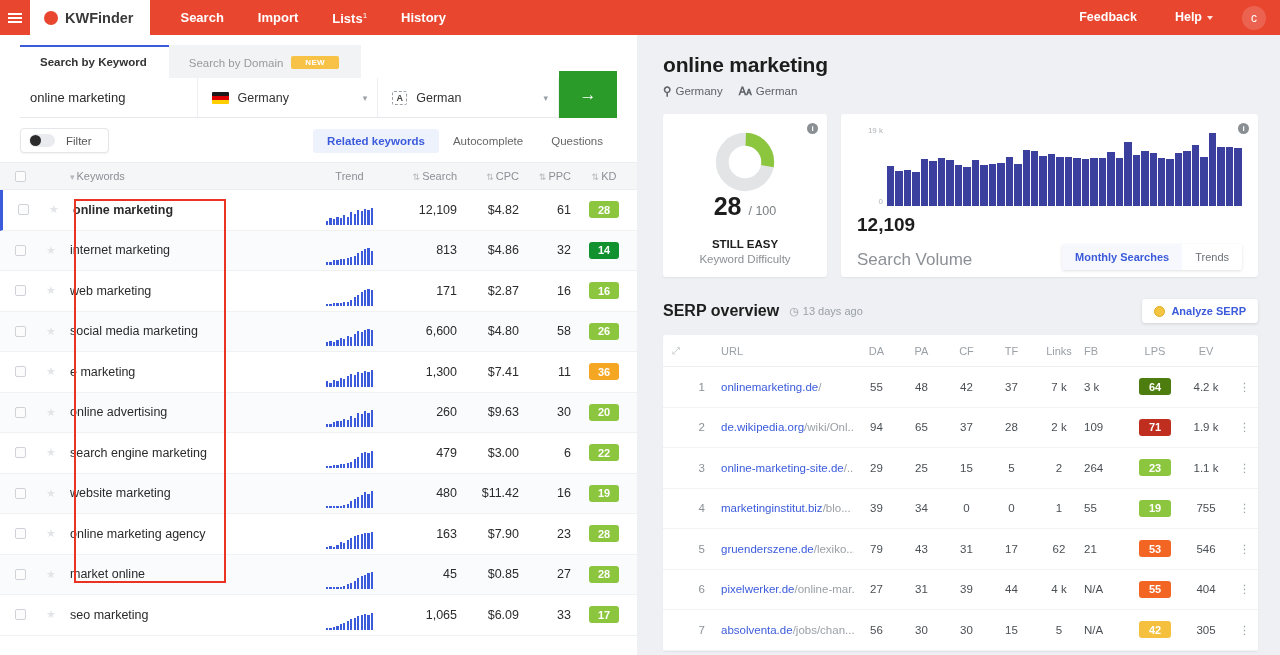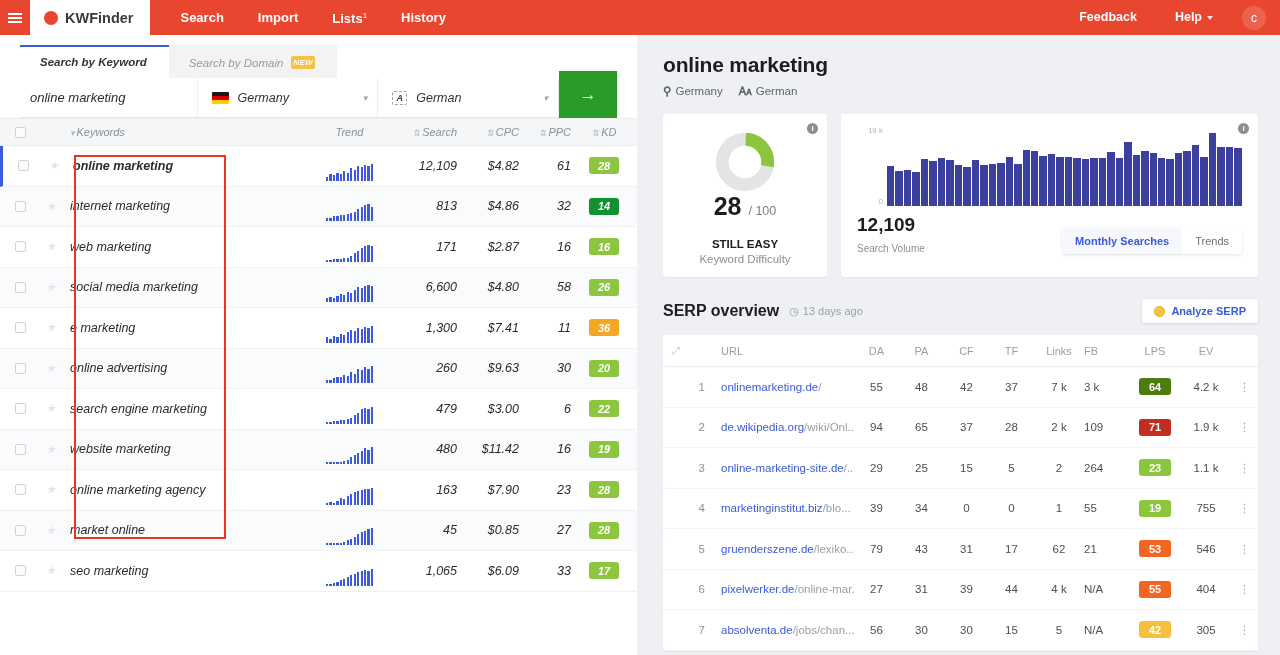--- a/index.html
+++ b/index.html
@@ -36,34 +36,34 @@
   .chev { display:inline-block; border-left:3.5px solid transparent; border-right:3.5px solid transparent;
           border-top:4px solid rgba(255,255,255,.85); margin-left:5px; vertical-align:middle; }
   .avatar {
     width: 24px; height: 24px; border-radius: 50%; background: rgba(255,255,255,.16);
     color: #fff; font-size: 12px; display: flex; align-items: center; justify-content: center;
     margin-left: 8px; cursor: pointer;
   }
 
   
   .main { display: flex; height: 620px; }
-  .left { width: 637px; background: #fff; position: relative; display: flex; flex-direction: column; font-style: italic; }
+  .left { width: 637px; background: #fff; position: relative; display: flex; flex-direction: column; }
   .right { flex: 1; background: #eef0f3; padding: 18px 22px 0 26px; overflow: hidden; }
 
   
   .tabrow { display: flex; padding: 10px 20px 0 20px; gap: 0; }
   .tab {
     font-size: 11.5px; padding: 9px 22px 9px 20px; cursor: pointer; color: #333;
     font-weight: bold; border-top: 2px solid transparent; position: relative;
   }
   .tab.active { border-top: 2px solid #3b5bdb; background: #fff; }
   .tab.inactive { background: #f2f3f5; color: #9a9a9a; font-weight: normal; display:flex; align-items:center; gap:8px;}
   .badge-new {
     background: #f7c245; color: #fff; font-size: 8px; font-weight: bold;
-    padding: 2px 2px; border-radius: 2px; letter-spacing: .3px;
+    padding: 2px 14px; border-radius: 2px; letter-spacing: .3px;
   }
   .searchrow { display: flex; margin: 0 20px; height: 40px; border-bottom: 1px solid #e6e8eb; }
   .kw-input {
     flex: 1.55; font-size: 13px; color: #2b2b2b; display: flex; align-items: center;
     border-right: 1px solid #eceef0; padding-left: 10px;
   }
   .sel {
     flex: 1.45; display: flex; align-items: center; gap: 9px; padding: 0 10px 0 14px;
     font-size: 12.5px; color: #333; border-right: 1px solid #eceef0; cursor: pointer;
   }
@@ -138,21 +138,21 @@
   .infoic {
     position: absolute; right: 9px; top: 9px; width: 11px; height: 11px; border-radius: 50%;
     background: #8a8f94; color: #fff; font-size: 8px; font-weight: bold;
     display: flex; align-items: center; justify-content: center; cursor: pointer;
   }
   .kdnum { font-size: 25px; font-weight: bold; color: #1d1d1d; }
   .kdnum small { font-size: 12.5px; font-weight: normal; color: #7a7f84; }
   .kdlabel { font-size: 11.5px; font-weight: bold; color: #1d1d1d; margin-top: 17px; }
   .kdsub { font-size: 11.5px; color: #8b9096; margin-top: 3px; }
   .volnum { font-size: 19px; font-weight: bold; color: #1d1d1d; }
-  .volsub { font-size: 10px; color: #8b9096; margin-top: 7px; }
+  .volsub { font-size: 17px; color: #8b9096; margin-top: 14px; }
   .chartarea { height: 80px; display: flex; }
   .yax { width: 30px; font-size: 8px; color: #b0b4b8; position: relative; }
   .yax span { position: absolute; right: 4px; }
   .bars { flex: 1; display: flex; align-items: flex-end; gap: 1px; border-bottom: 0; }
   .bars i { flex: 1; background: #3b3f9e; display: block; min-width: 2px; }
   .xax { display: flex; font-size: 8.5px; color: #b0b4b8; margin-left: 30px; margin-top: 4px; }
   .xax span { flex: 1; text-align: center; }
   .segbtns { display: flex; margin-top: -26px; float: right; box-shadow: 0 1px 3px rgba(0,0,0,.12); border-radius: 3px; overflow: hidden;}
   .segbtn { font-size: 11px; padding: 7px 13px; background: #fff; cursor: pointer; color: #6b7076; }
   .segbtn.active { color: #3b5bdb; font-weight: bold; background: #f7f8fd; }
@@ -247,20 +247,31 @@
         <span class="caret">▾</span>
       </div>
       <div class="sel">
         <span class="lang-icon">A</span>
         <span>German</span>
         <span class="caret">▾</span>
       </div>
       <div class="gobtn">→</div>
     </div>
 
+    <div class="filterrow">
+      <div class="filterbtn">
+        <span class="toggle"></span>
+        <span>Filter</span>
+      </div>
+      <div class="kwtabs">
+        <div class="kwtab active">Related keywords</div>
+        <div class="kwtab">Autocomplete</div>
+        <div class="kwtab">Questions</div>
+      </div>
+    </div>
 
     <div class="kwtable">
       <div class="kwhead">
         <div class="c-chk">
             <span class="chk"></span>
           </div>
         <div class="c-star"></div>
         <div class="c-kw">
           <span class="sortic">▾</span><span>Keywords</span>
         </div>

